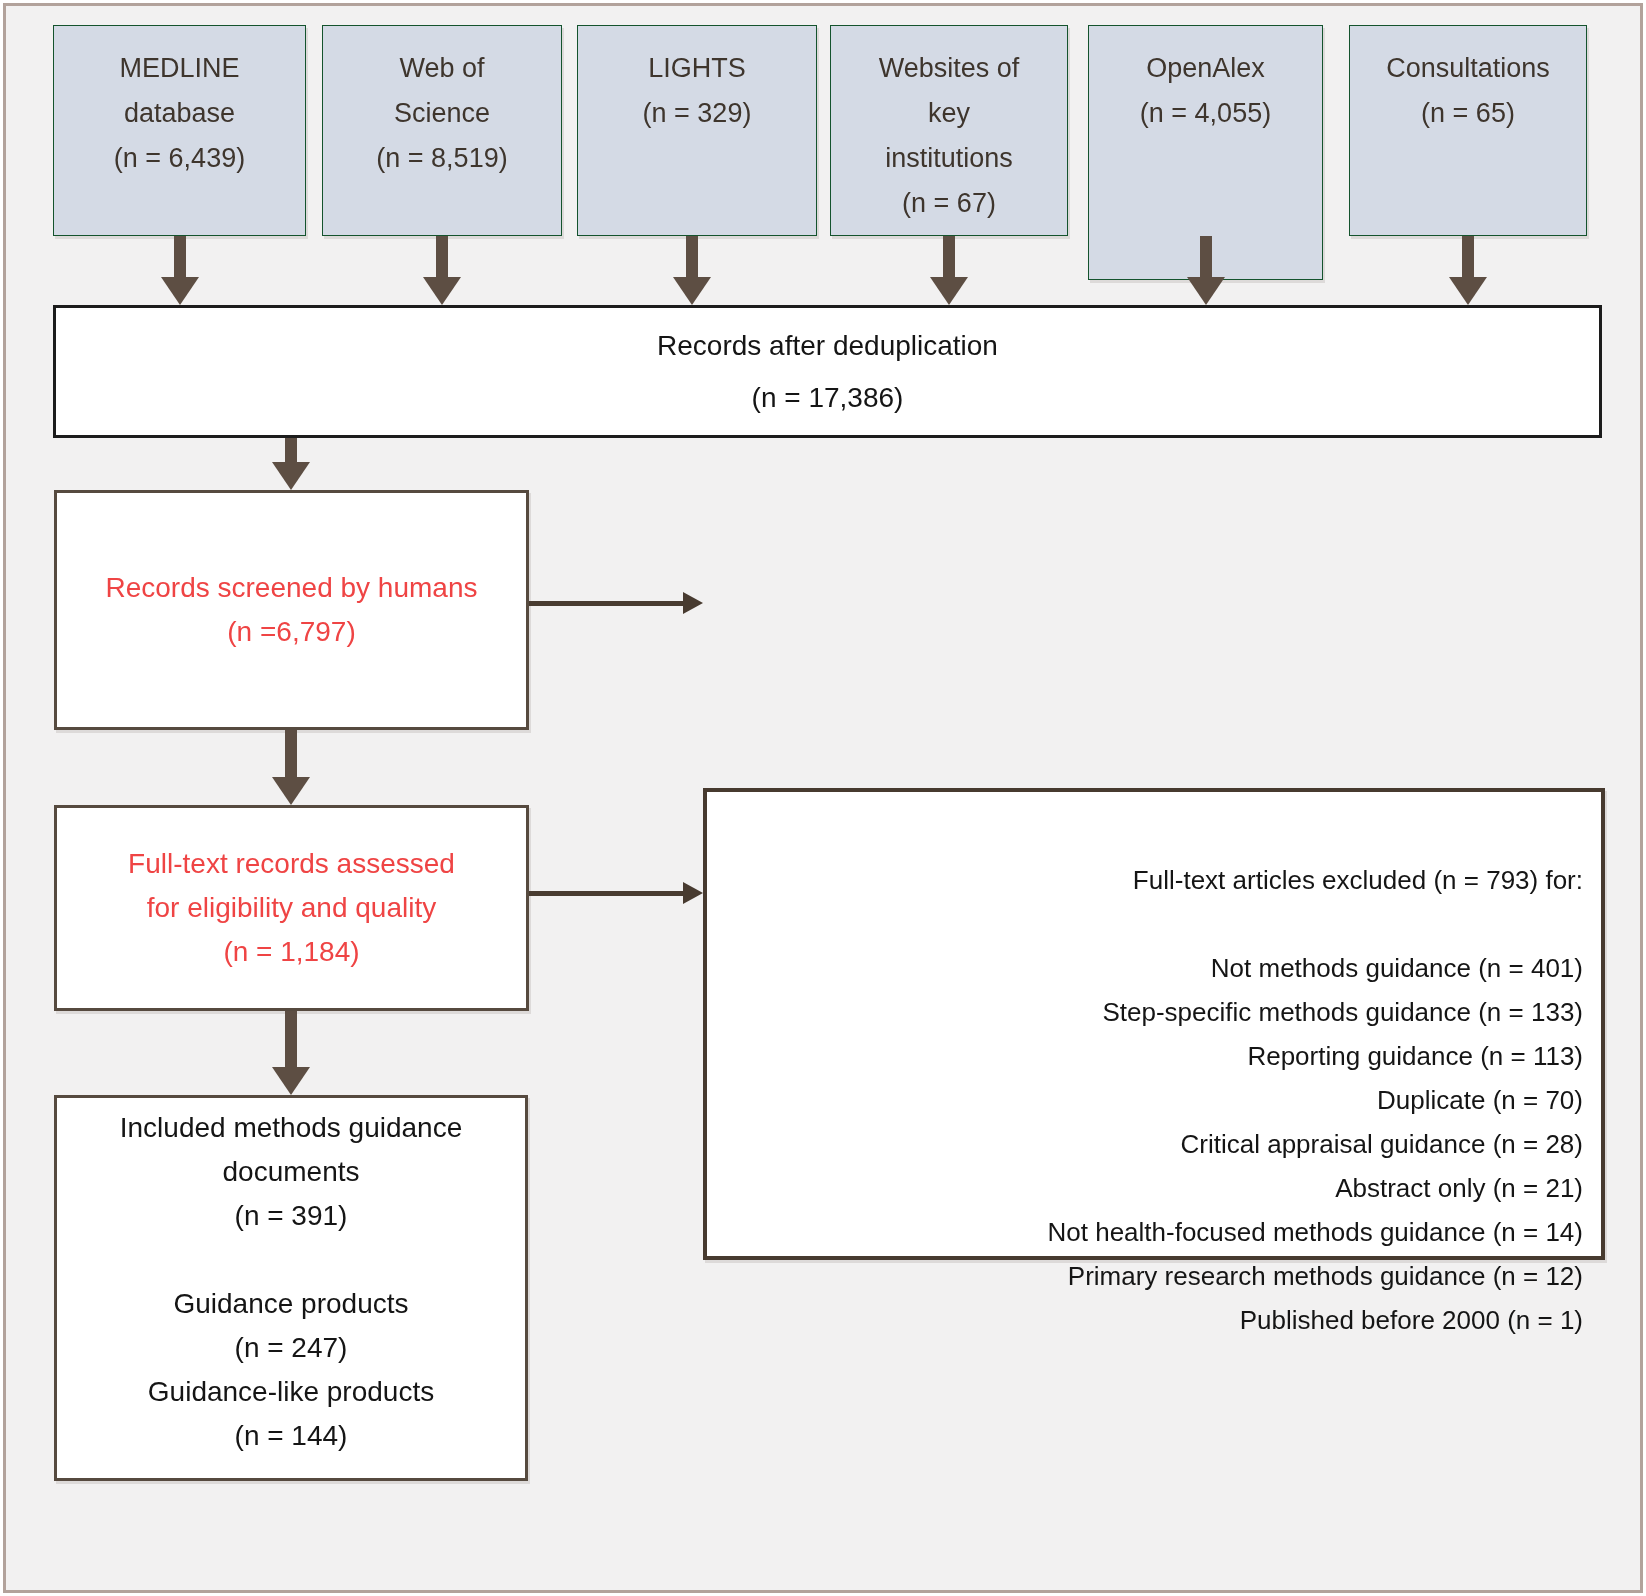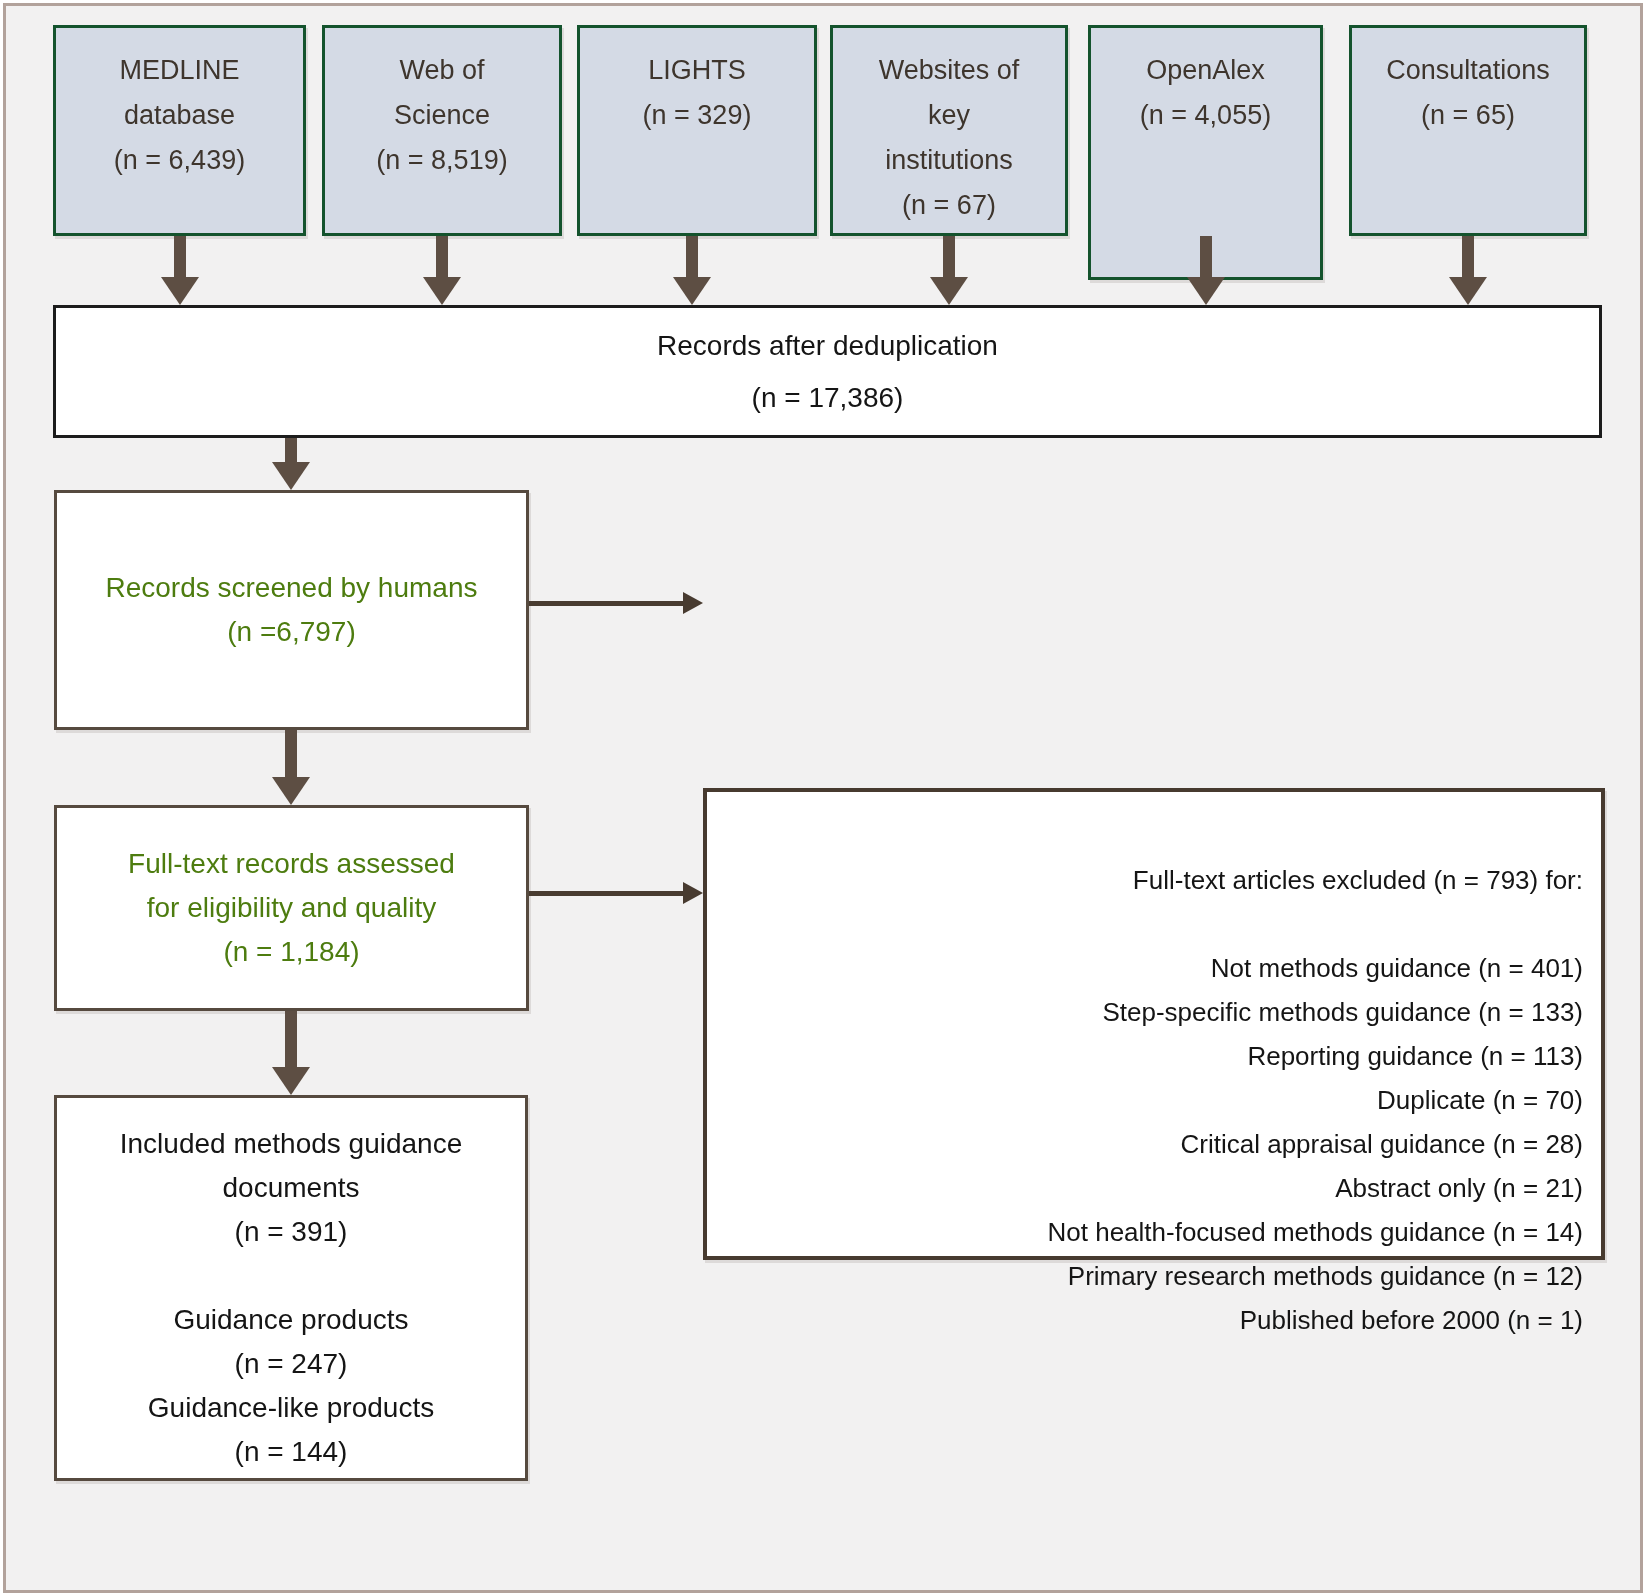--- a/index.html
+++ b/index.html
@@ -5,38 +5,38 @@
   * { margin: 0; padding: 0; box-sizing: border-box; }
   body { background: #ffffff; font-family: "Liberation Sans", sans-serif; }
   .frame { width: 1646px; height: 1596px; background: #ffffff; padding: 3px; }
   .canvas {
     position: relative; width: 1640px; height: 1590px;
     border: 3px solid #b2a29b; background: #f2f1f1; overflow: hidden;
   }
   .box { position: absolute; background: #ffffff; white-space: pre-line; }
 
   .src {
-    background: #d4dae5; border: 3px solid #14532d; color: #3e352d;
+    background: #d4dae5; border: 1px solid #14532d; color: #3e352d;
     font-size: 27px; line-height: 45px; text-align: center; padding-top: 20px;
     box-shadow: 2px 3px 0 rgba(70,60,50,0.12);
   }
   .dedup {
     border: 3px solid #1c1c1c; color: #151515;
     display: flex; align-items: center; justify-content: center; text-align: center;
     font-size: 28px; line-height: 52px;
   }
   .flow {
-    border: 3px solid #564a3f; color: #4d7c0f;
+    border: 3px solid #564a3f; color: #ef4444;
     display: flex; align-items: center; justify-content: center; text-align: center;
     font-size: 28px; line-height: 44px;
     box-shadow: 2px 3px 0 rgba(70,60,50,0.12);
   }
   .included {
     border: 3px solid #564a3f; color: #151515; text-align: center;
-    font-size: 28px; line-height: 44px; padding-top: 24px;
+    font-size: 28px; line-height: 44px; padding-top: 8px;
     box-shadow: 2px 3px 0 rgba(70,60,50,0.12);
   }
   .excl {
     border: 4px solid #473a2f; color: #151515; text-align: right;
     font-size: 26px; line-height: 44px; padding: 22px 18px 0 14px;
     box-shadow: 2px 3px 0 rgba(70,60,50,0.12);
   }
 
   .varrow { position: absolute; width: 38px; display: flex; flex-direction: column; align-items: center; }
   .vstem { width: 12px; flex: 1; background: #5d4e43; }

